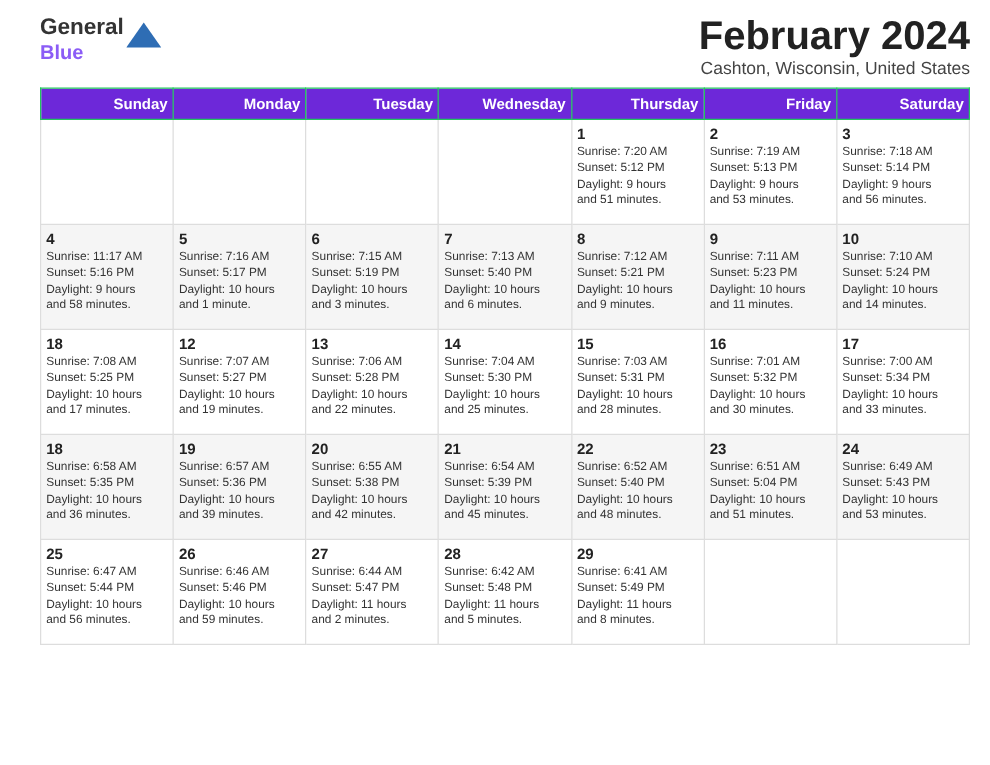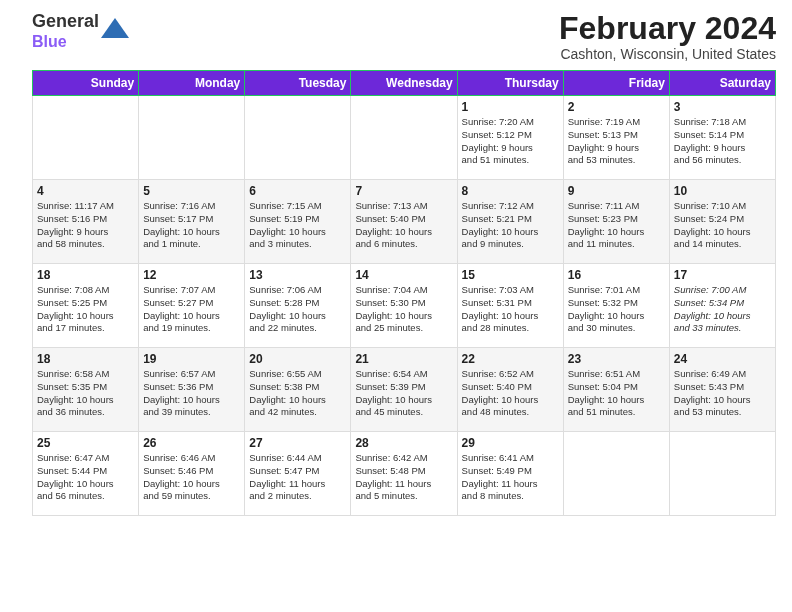--- a/index.html
+++ b/index.html
@@ -239,21 +239,21 @@
           </td>
           <td>
             <span class="day-num">16</span>
             <div class="day-info" style="white-space: pre-line;">Sunrise: 7:01 AM
 Sunset: 5:32 PM
 Daylight: 10 hours
 and 30 minutes.</div>
           </td>
           <td>
             <span class="day-num">17</span>
-            <div class="day-info" style="white-space: pre-line; font-style: italic;">Sunrise: 7:00 AM
+            <div class="day-info" style="white-space: pre-line;">Sunrise: 7:00 AM
 Sunset: 5:34 PM
 Daylight: 10 hours
 and 33 minutes.</div>
           </td>
         </tr>
         <tr>
           <td>
             <span class="day-num">18</span>
             <div class="day-info" style="white-space: pre-line;">Sunrise: 6:58 AM
 Sunset: 5:35 PM

